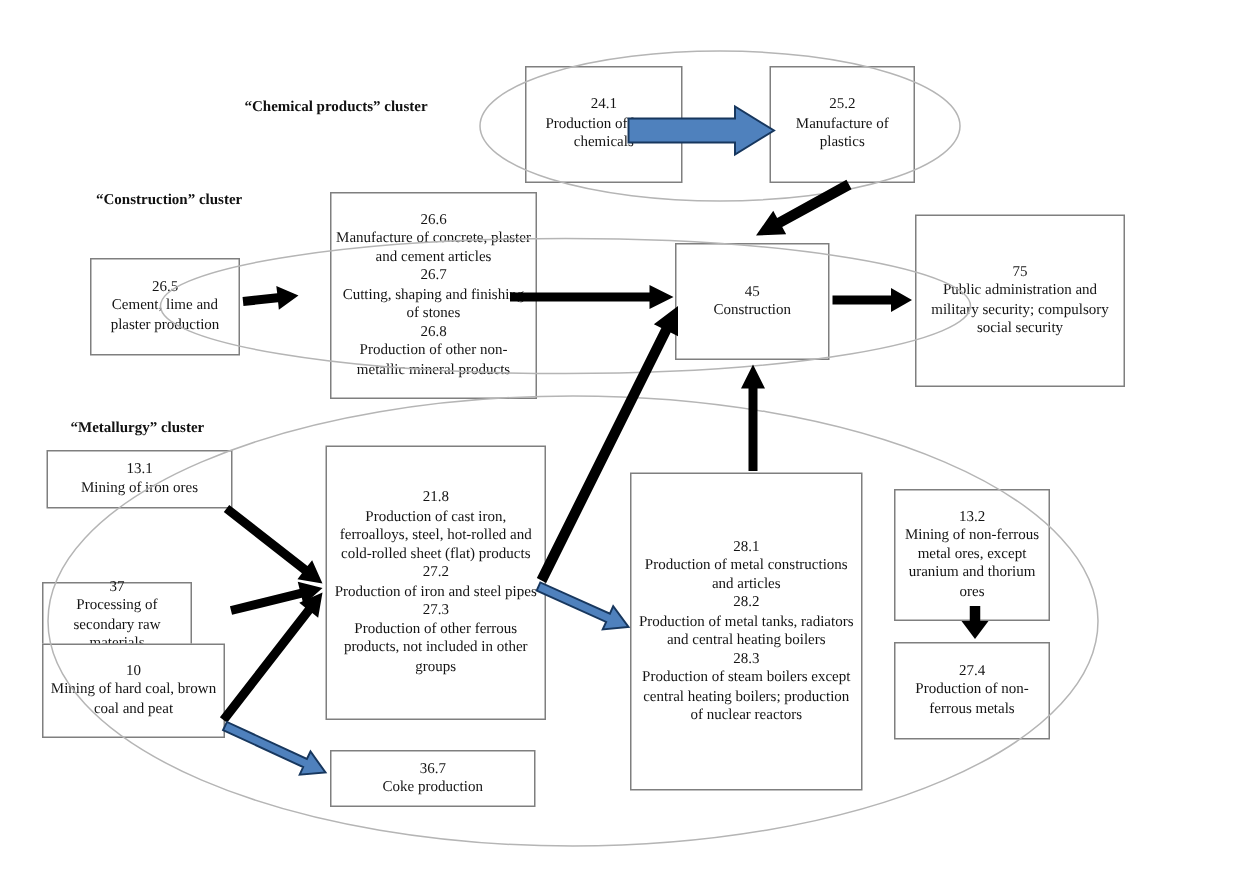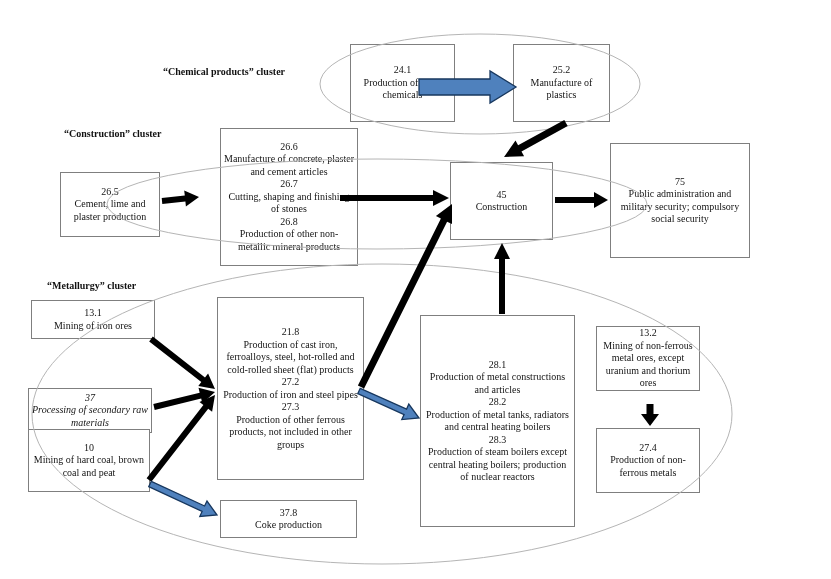--- a/index.html
+++ b/index.html
@@ -76,49 +76,49 @@
         <span class="desc">Construction</span>
       </div>
       <div class="node" style="left: 610px; top: 143px; width: 140px; height: 115px;">
         <span class="code">75</span>
         <span class="desc">Public administration and military security; compulsory social security</span>
       </div>
       <div class="node" style="left: 31px; top: 300px; width: 124px; height: 39px;">
         <span class="code">13.1</span>
         <span class="desc">Mining of iron ores</span>
       </div>
-      <div class="node" style="left: 28px; top: 388px; width: 124px; height: 45px; font-style: italic;">
+      <div class="node" style="left: 28px; top: 388px; width: 100px; height: 45px;">
         <span class="code">37</span>
         <span class="desc">Processing of secondary raw materials</span>
       </div>
       <div class="node" style="left: 28px; top: 429px; width: 122px; height: 63px;">
         <span class="code">10</span>
         <span class="desc">Mining of hard coal, brown coal and peat</span>
       </div>
       <div class="node" style="left: 217px; top: 297px; width: 147px; height: 183px;">
         <span class="code">21.8</span>
         <span class="desc">Production of cast iron, ferroalloys, steel, hot-rolled and cold-rolled sheet (flat) products</span>
         <span class="code">27.2</span>
         <span class="desc">Production of iron and steel pipes</span>
         <span class="code">27.3</span>
         <span class="desc">Production of other ferrous products, not included in other groups</span>
       </div>
       <div class="node" style="left: 220px; top: 500px; width: 137px; height: 38px;">
-        <span class="code">37.8</span>
+        <span class="code">36.7</span>
         <span class="desc">Coke production</span>
       </div>
       <div class="node" style="left: 420px; top: 315px; width: 155px; height: 212px;">
         <span class="code">28.1</span>
         <span class="desc">Production of metal constructions and articles</span>
         <span class="code">28.2</span>
         <span class="desc">Production of metal tanks, radiators and central heating boilers</span>
         <span class="code">28.3</span>
         <span class="desc">Production of steam boilers except central heating boilers; production of nuclear reactors</span>
       </div>
-      <div class="node" style="left: 596px; top: 326px; width: 104px; height: 65px;">
+      <div class="node" style="left: 596px; top: 326px; width: 104px; height: 88px;">
         <span class="code">13.2</span>
         <span class="desc">Mining of non-ferrous metal ores, except uranium and thorium ores</span>
       </div>
       <div class="node" style="left: 596px; top: 428px; width: 104px; height: 65px;">
         <span class="code">27.4</span>
         <span class="desc">Production of non-ferrous metals</span>
       </div>
     </div>
 
   <svg id="overlay" viewBox="0 0 831 579" xmlns="http://www.w3.org/2000/svg">

